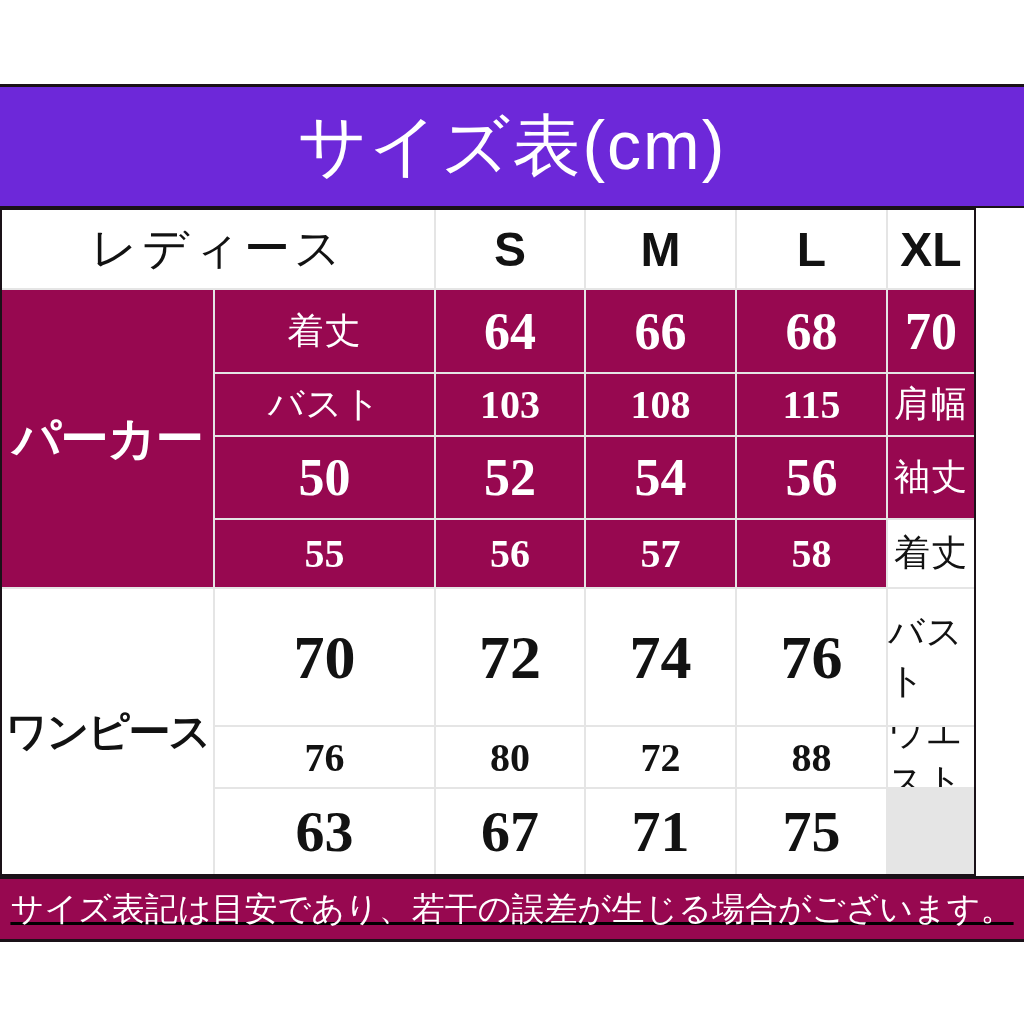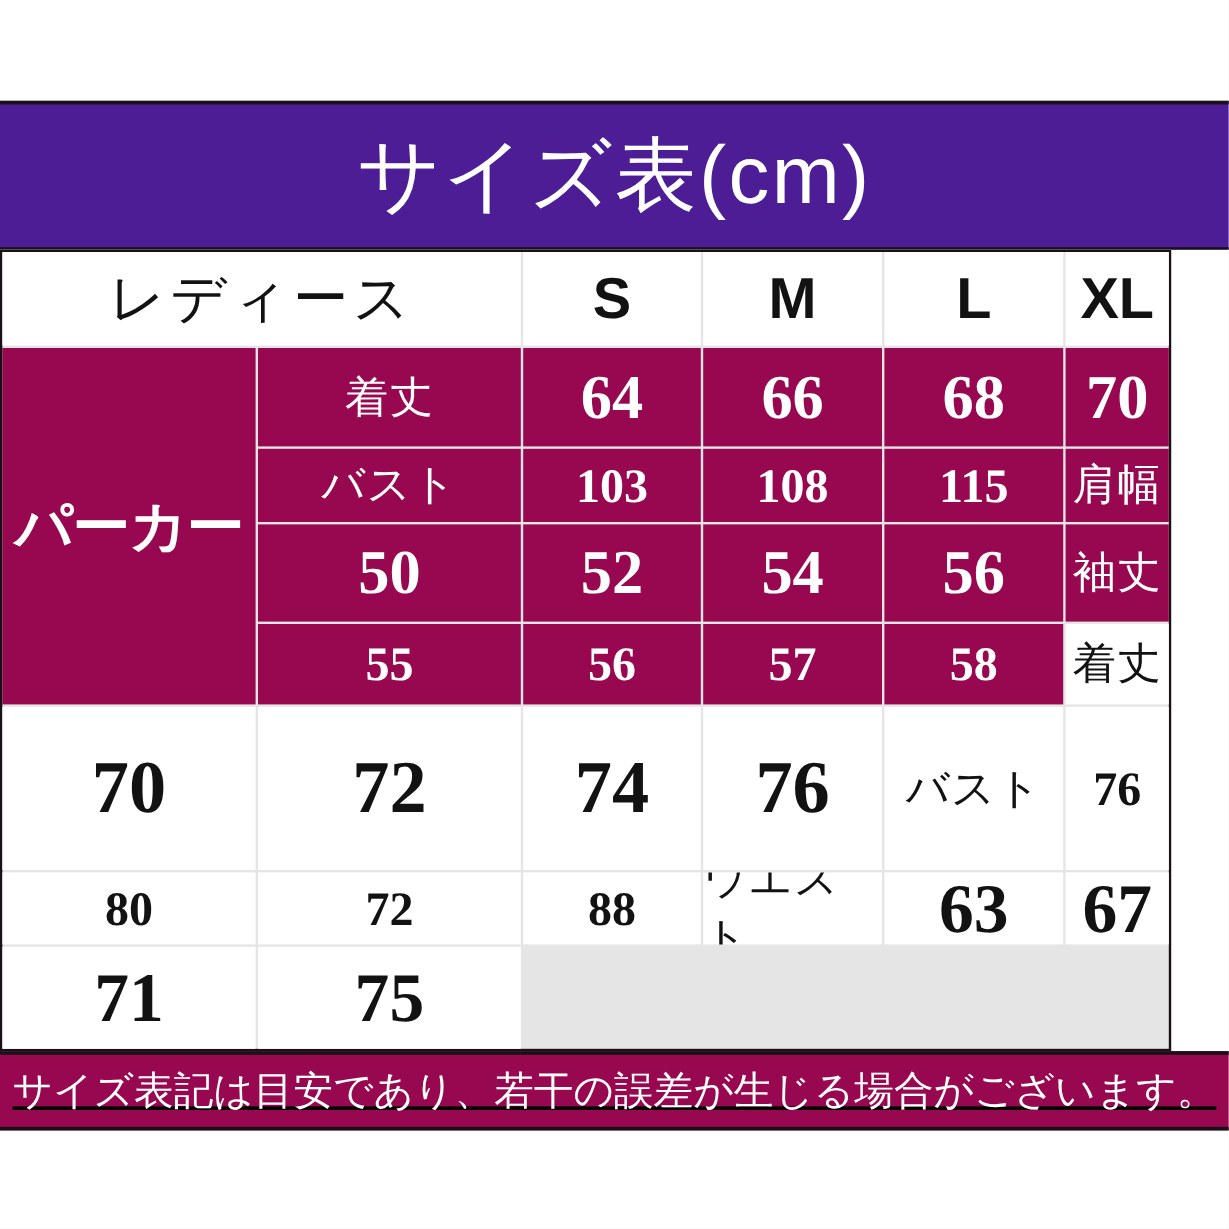--- a/index.html
+++ b/index.html
@@ -9,21 +9,21 @@
     background: #ffffff;
     font-family: "Liberation Sans", "DejaVu Sans", sans-serif;
     overflow: hidden;
   }
 
   
   .title-banner {
     position: absolute; left: 0; top: 84px;
     width: 1024px; height: 124px;
     box-sizing: border-box;
-    background: #4c1d95;
+    background: #6d28d9;
     border-top: 3px solid #1a1118;
     border-bottom: 2px solid #1a1118;
     display: flex; align-items: center; justify-content: center;
   }
   .title-banner .title-text {
     color: #ffffff;
     font-size: 68px;
     font-weight: 500;
     letter-spacing: 2px;
   }
@@ -135,20 +135,23 @@
   <div class="cell maroon-bg num lg">56</div>
 
   <div class="cell maroon-bg row-label">
     <span>袖丈</span>
   </div>
   <div class="cell maroon-bg num sm">55</div>
   <div class="cell maroon-bg num sm">56</div>
   <div class="cell maroon-bg num sm">57</div>
   <div class="cell maroon-bg num sm">58</div>
 
+  <div class="cell white-bg cat-dress">
+    <span>ワンピース</span>
+  </div>
 
   <div class="cell white-bg row-label">
     <span>着丈</span>
   </div>
   <div class="cell white-bg num xl">70</div>
   <div class="cell white-bg num xl">72</div>
   <div class="cell white-bg num xl">74</div>
   <div class="cell white-bg num xl">76</div>
 
   <div class="cell white-bg row-label">

